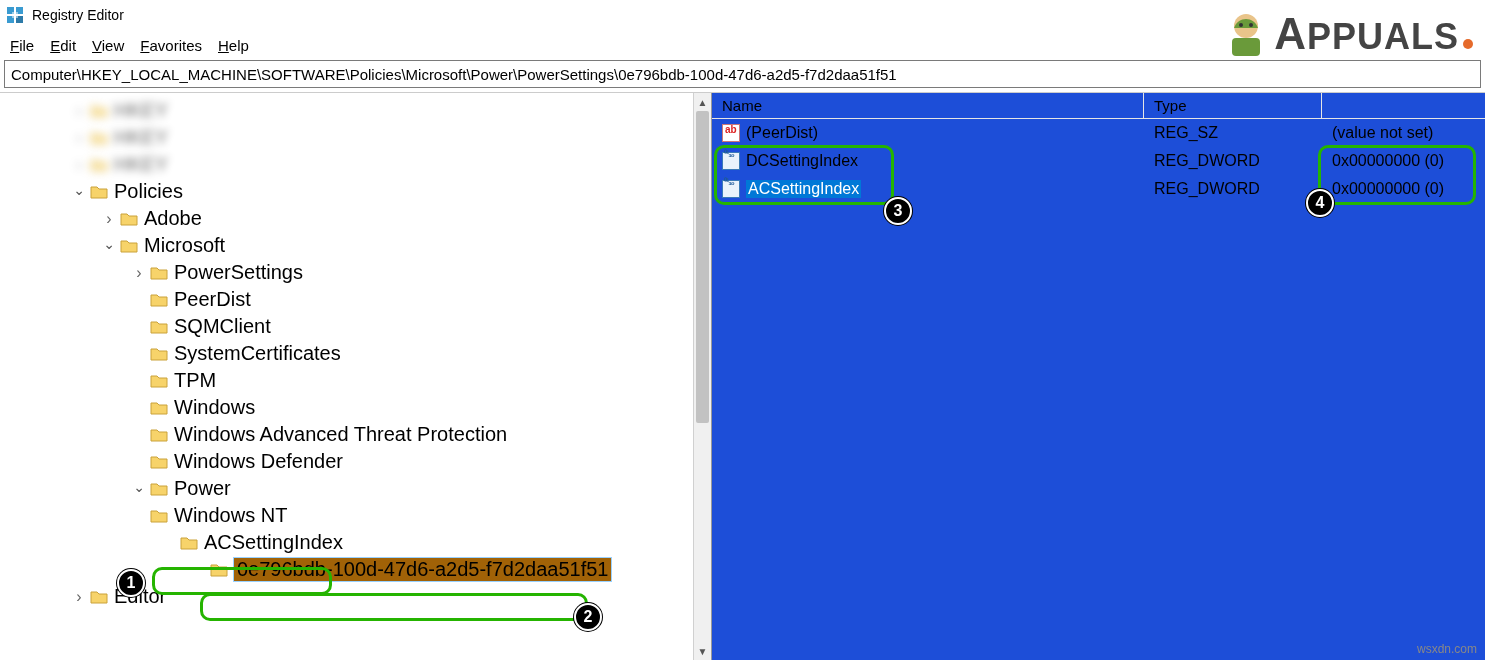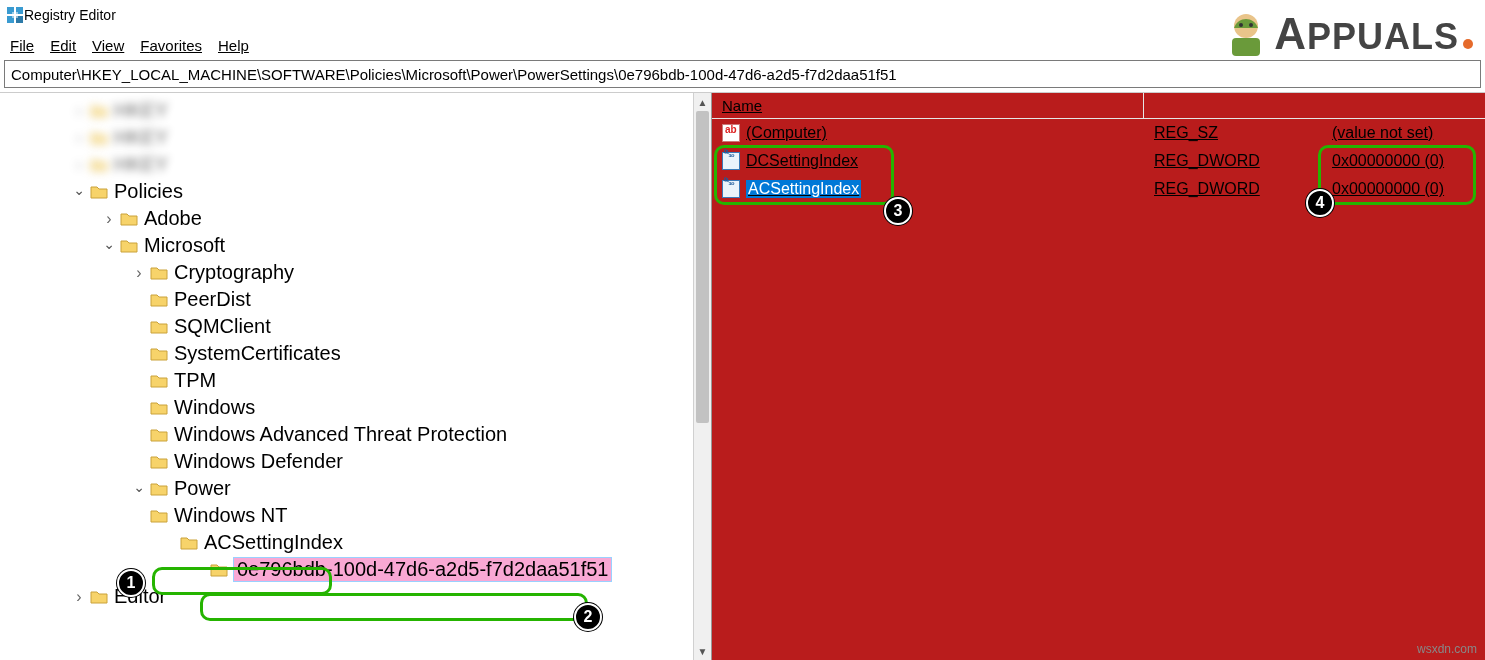--- a/index.html
+++ b/index.html
@@ -1,38 +1,38 @@
 <!DOCTYPE html>
 <html><head>
   <meta charset="utf-8">
   <style>
     * { margin: 0; padding: 0; box-sizing: border-box; font-family: "Segoe UI", Tahoma, sans-serif; }
     html, body { width: 1485px; height: 660px; overflow: hidden; background: #fff; font-size: 15px; color: #000; }
-    .titlebar { height: 30px; display: flex; align-items: center; padding: 0 6px; gap: 0; border-bottom: 1px solid #fff; }
+    .titlebar { height: 30px; display: flex; align-items: center; padding: 0 6px; gap: 8px; border-bottom: 1px solid #fff; }
     .app-icon { width: 18px; height: 18px; display: inline-block; }
     .app-icon svg { width: 18px; height: 18px; }
     .title { font-size: 14px; }
-    .menubar { height: 30px; display: flex; align-items: center; gap: 16px; padding: 0 10px; text-decoration: underline; }
+    .menubar { height: 30px; display: flex; align-items: center; gap: 16px; padding: 0 10px; }
     .menu-item { font-size: 15px; cursor: default; }
     .menu-item .ul { text-decoration: underline; }
     .addressbar { height: 28px; margin: 0 4px 4px 4px; border: 1px solid #7a7a7a; display: flex; align-items: center; padding: 0 6px; font-size: 15px; }
     .main { display: flex; height: calc(100% - 30px - 30px - 32px); border-top: 1px solid #ccc; }
     .tree-pane { width: 712px; height: 100%; border-right: 1px solid #999; overflow: hidden; position: relative; background: #fff; }
-    .list-pane { flex: 1; height: 100%; overflow: hidden; background: #b91c1c; text-decoration: underline; }
+    .list-pane { flex: 1; height: 100%; overflow: hidden; background: #1d4ed8; }
     .tree { padding: 4px 0; }
     .tree-row { display: flex; align-items: center; height: 27px; white-space: nowrap; }
     .indent { display:inline-block; flex-shrink:0; }
     .expander { width: 18px; height: 18px; display: inline-flex; align-items: center; justify-content: center; flex-shrink:0; margin-right:2px;}
     .expander.open::before { content: "⌄"; font-size: 14px; color:#555; transform: translateY(-2px); }
     .expander.closed::before { content: "›"; font-size: 16px; color:#666; }
     .expander.none::before { content: ""; }
     .folder-icon { width: 18px; height: 18px; display:inline-flex; align-items:center; justify-content:center; margin-right: 6px; flex-shrink:0; }
     .folder-icon svg { width:18px; height:15px; }
     .tree-label { font-size: 20px; }
-    .tree-label.selected { background:#f9a8d4; outline:1px solid #99d1ff; padding:0 3px; }
+    .tree-label.selected { background:#a16207; outline:1px solid #99d1ff; padding:0 3px; }
     .blur { filter: blur(4px); opacity:.6; }
     .scroll-v { position:absolute; right:0; top:0; width:18px; height:100%; background:#f0f0f0; border-left:1px solid #d0d0d0;}
     .scroll-thumb { position:absolute; left:2px; right:2px; background:#c2c2c2; border-radius:2px;}
     .scroll-btn { position:absolute; left:0; right:0; height:18px; background:#f0f0f0; display:flex; align-items:center; justify-content:center; font-size:10px; color:#555;}
     .list-header { display:flex; height:26px; align-items:center; border-bottom:1px solid #e5e5e5; }
     .list-header .col { padding:0 10px; font-size:15px; height:100%; display:flex; align-items:center; border-right:1px solid #e5e5e5; color:#000;}
     .col-name { width: 432px; }
     .col-type { width: 178px; }
     .col-data { flex:1; }
     .list-body { }
@@ -154,21 +154,21 @@
         </div>
 
       <div class="tree-row">
           <span class="indent" style="width:130px"></span>
           <span class="expander closed"></span>
           <span class="folder-icon">
             <svg viewBox="0 0 18 15">
               <path d="M1 3h6l2 2h8v9H1z" fill="#f7d36a" stroke="#caa23a"></path>
             </svg>
           </span>
-          <span class="tree-label">Cryptography</span>
+          <span class="tree-label">PowerSettings</span>
         </div>
       <div class="tree-row">
           <span class="indent" style="width:130px"></span>
           <span class="expander none"></span>
           <span class="folder-icon">
             <svg viewBox="0 0 18 15">
               <path d="M1 3h6l2 2h8v9H1z" fill="#f7d36a" stroke="#caa23a"></path>
             </svg>
           </span>
           <span class="tree-label">PeerDist</span>
@@ -297,26 +297,27 @@
     <div class="scroll-v">
       <div class="scroll-btn" style="top:0">▲</div>
       <div class="scroll-thumb" style="top:18px; height:55%;"></div>
       <div class="scroll-btn" style="bottom:0">▼</div>
     </div>
   </div>
 
   <div class="list-pane" style="position:relative;">
     <div class="list-header">
       <div class="col col-name">Name</div>
+      <div class="col col-type">Type</div>
     </div>
     <div class="list-body" id="list-body">
         <div class="list-row">
           <div class="cell name">
             <span class="val-icon sz"></span>
-            <span>(Computer)</span>
+            <span>(PeerDist)</span>
           </div>
           <div class="cell type">REG_SZ</div>
           <div class="cell data">(value not set)</div>
         </div>
         <div class="list-row">
           <div class="cell name">
             <span class="val-icon dw"></span>
             <span>DCSettingIndex</span>
           </div>
           <div class="cell type">REG_DWORD</div>

